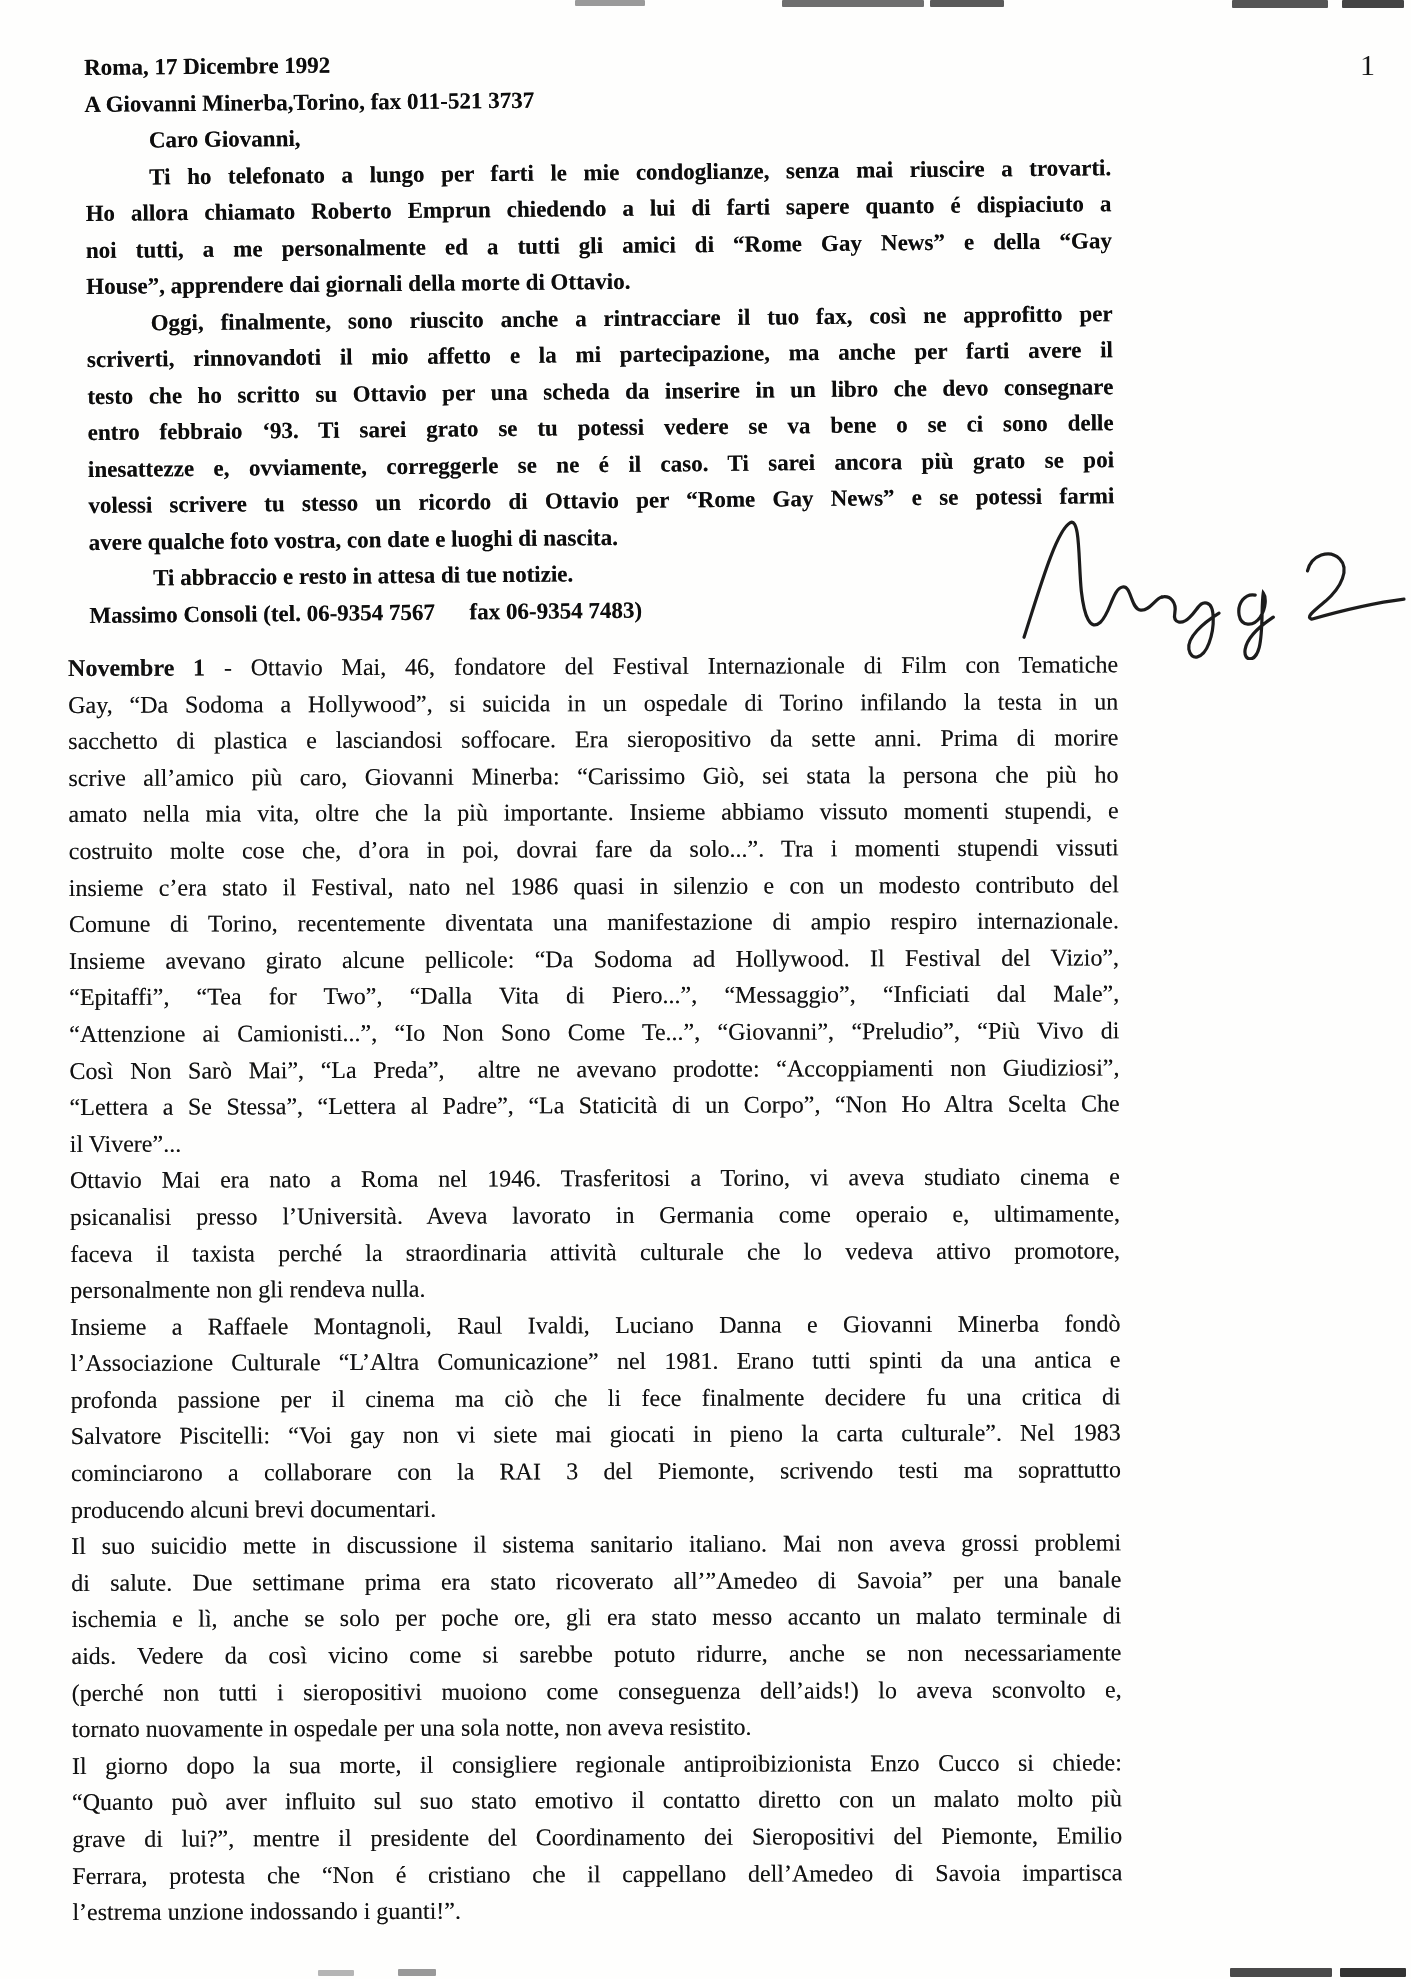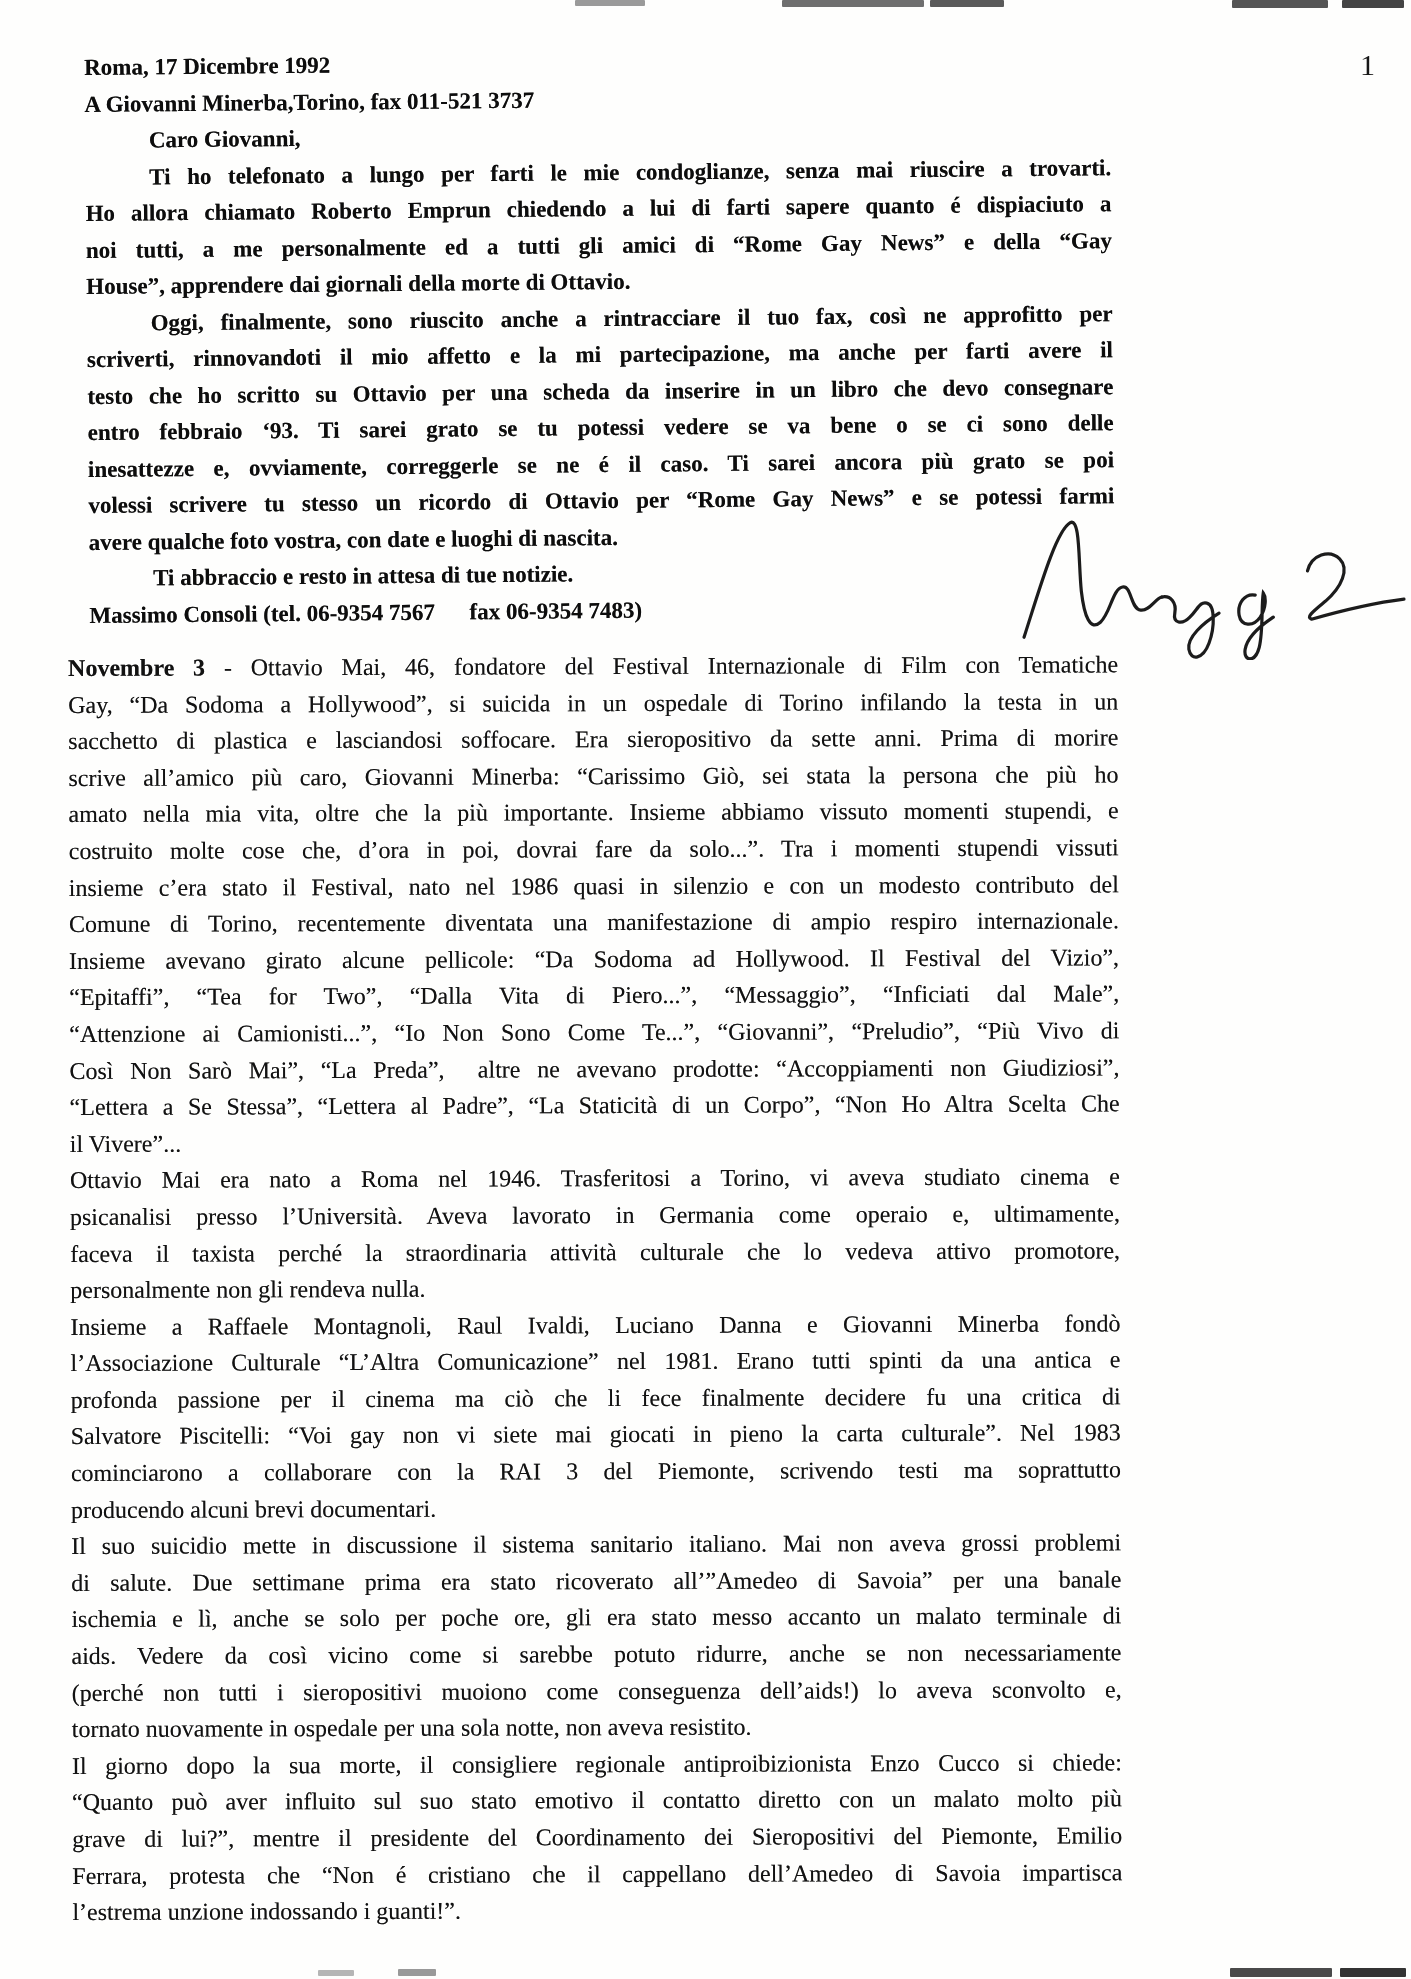--- a/index.html
+++ b/index.html
@@ -77,21 +77,21 @@
   <div class="signature">
     <svg viewBox="0 0 390 150" xmlns="http://www.w3.org/2000/svg">
       <path d="M6 128 C 22 78, 38 22, 52 14 C 62 9, 60 52, 63 82 C 66 108, 72 122, 82 113 C 92 104, 94 80, 104 78 C 113 76, 112 100, 122 101 C 131 102, 136 90, 143 88"></path>
       <path d="M143 88 C 152 86, 158 94, 156 104 C 154 114, 163 116, 171 108 C 179 100, 181 92, 188 94 C 196 96, 196 118, 190 134 C 184 150, 172 152, 170 140 C 168 128, 184 114, 200 104"></path>
       <path d="M236 86 C 226 84, 218 94, 220 106 C 222 117, 234 118, 241 108 C 247 99, 247 88, 244 84 C 242 96, 244 122, 240 138 C 236 154, 224 152, 226 140 C 228 128, 242 116, 254 108"></path>
       <path d="M288 62 C 292 46, 310 40, 320 50 C 330 60, 322 78, 306 92 C 294 102, 286 108, 292 110 C 320 102, 352 94, 384 90"></path>
     </svg>
   </div>
 
   <div class="article-block">
-      <div class="line j"><b>Novembre 3</b> - Ottavio Mai, 46, fondatore del Festival Internazionale di Film con Tematiche</div>
+      <div class="line j"><b>Novembre 1</b> - Ottavio Mai, 46, fondatore del Festival Internazionale di Film con Tematiche</div>
       <div class="line j">Gay, “Da Sodoma a Hollywood”, si suicida in un ospedale di Torino infilando la testa in un</div>
       <div class="line j">sacchetto di plastica e lasciandosi soffocare. Era sieropositivo da sette anni. Prima di morire</div>
       <div class="line j">scrive all’amico più caro, Giovanni Minerba: “Carissimo Giò, sei stata la persona che più ho</div>
       <div class="line j">amato nella mia vita, oltre che la più importante. Insieme abbiamo vissuto momenti stupendi, e</div>
       <div class="line j">costruito molte cose che, d’ora in poi, dovrai fare da solo...”. Tra i momenti stupendi vissuti</div>
       <div class="line j">insieme c’era stato il Festival, nato nel 1986 quasi in silenzio e con un modesto contributo del</div>
       <div class="line j">Comune di Torino, recentemente diventata una manifestazione di ampio respiro internazionale.</div>
       <div class="line j">Insieme avevano girato alcune pellicole: “Da Sodoma ad Hollywood. Il Festival del Vizio”,</div>
       <div class="line j">“Epitaffi”, “Tea for Two”, “Dalla Vita di Piero...”, “Messaggio”, “Inficiati dal Male”,</div>
       <div class="line j">“Attenzione ai Camionisti...”, “Io Non Sono Come Te...”, “Giovanni”, “Preludio”, “Più Vivo di</div>

